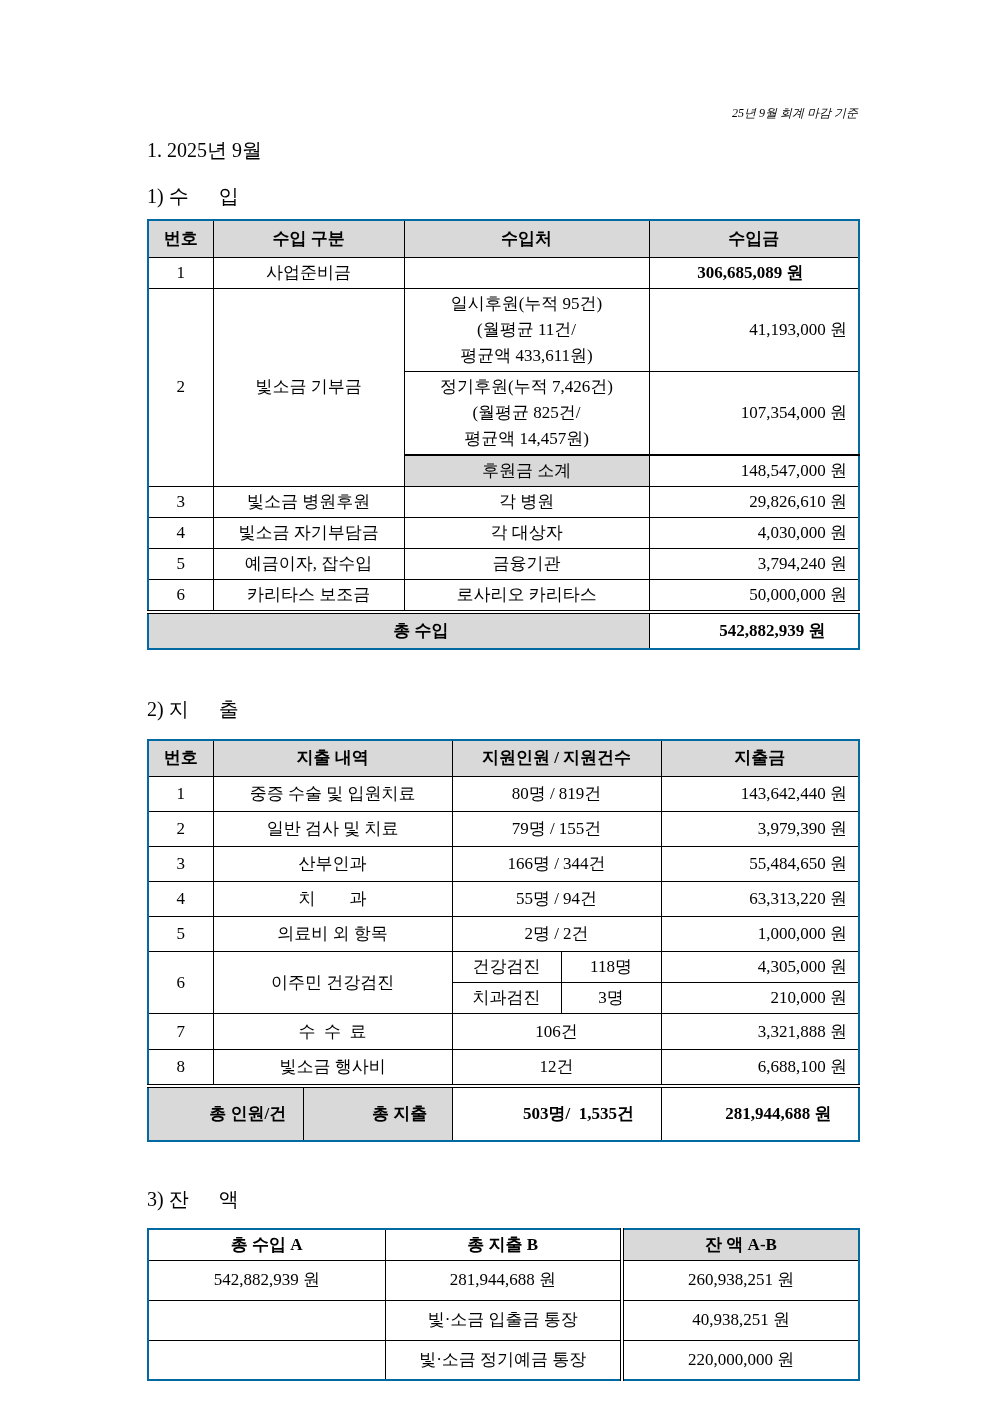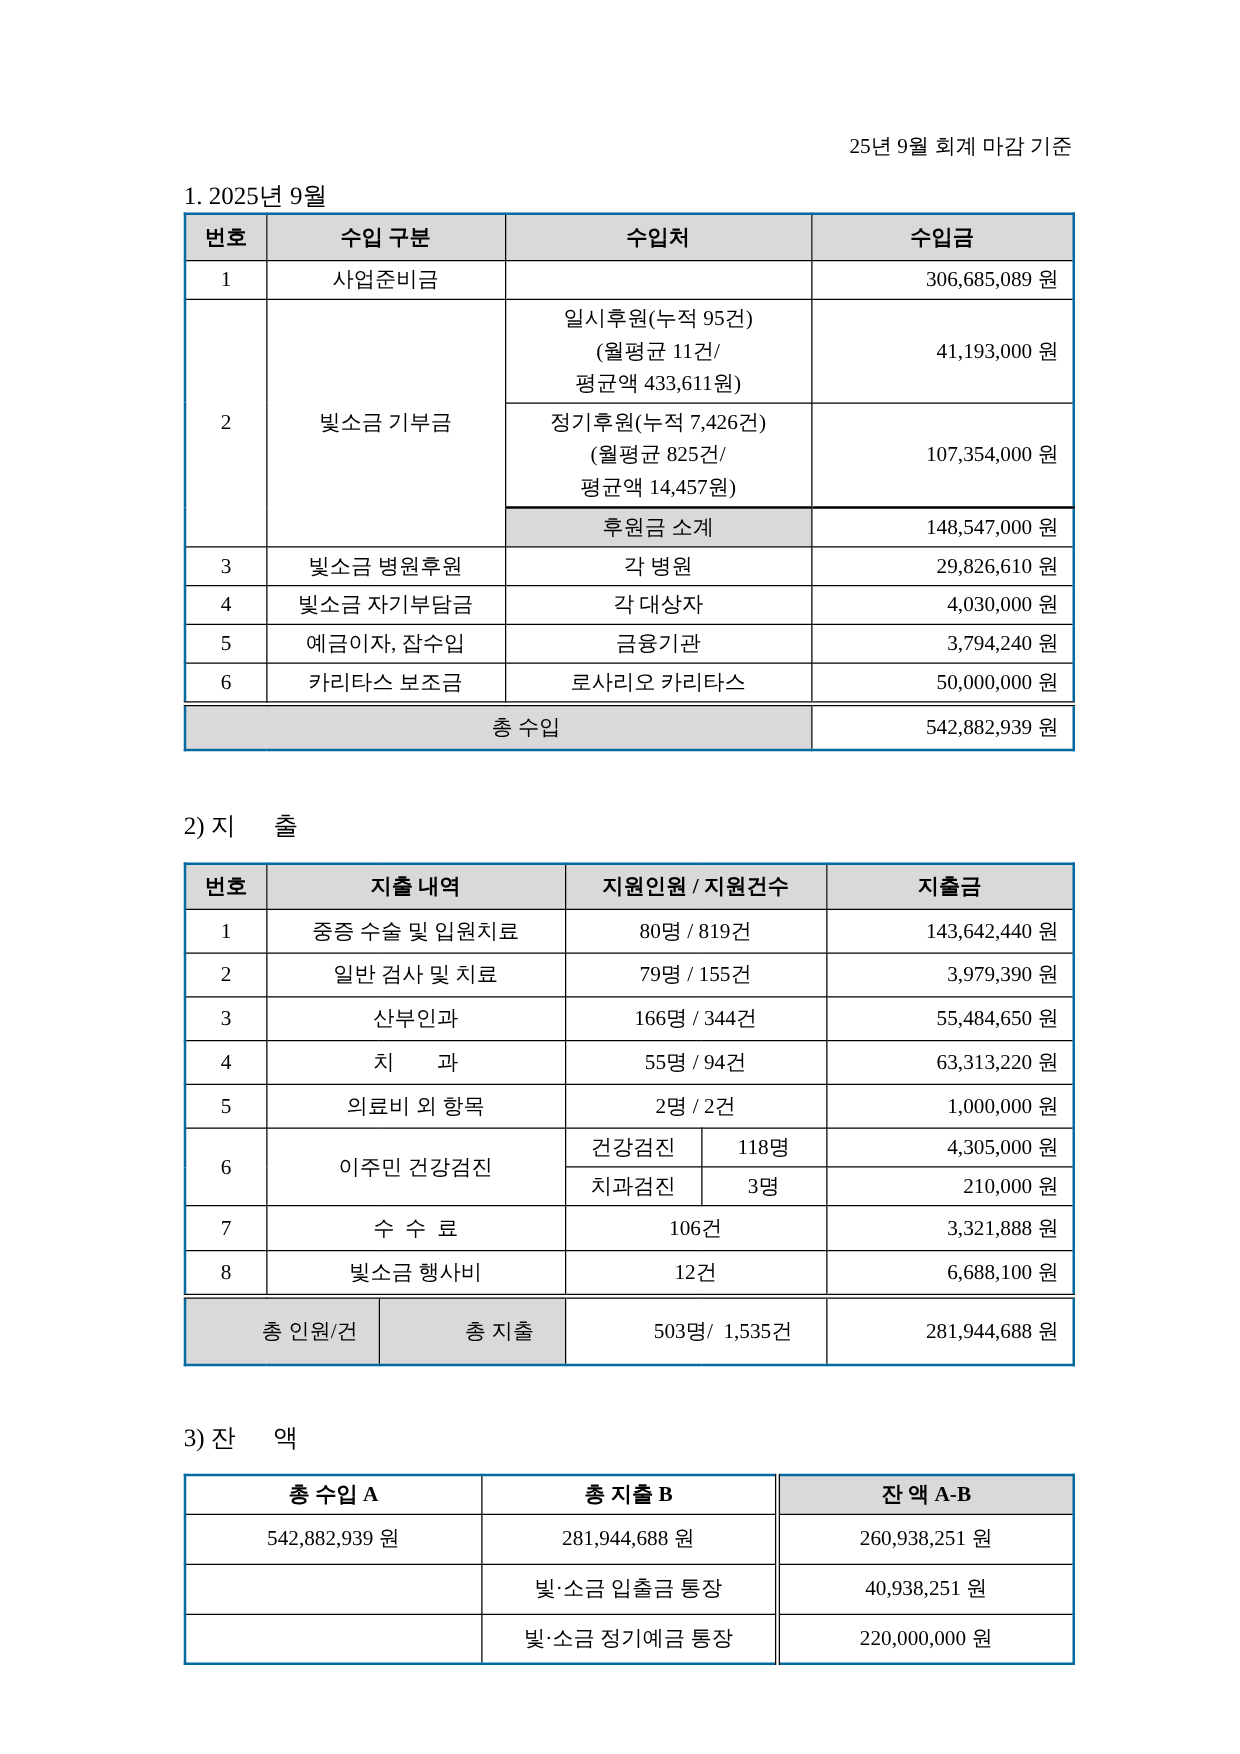--- a/index.html
+++ b/index.html
@@ -8,49 +8,50 @@
     font-family:"Liberation Serif","DejaVu Serif",serif;
     -webkit-font-smoothing:antialiased;
   }
   .page { padding:98px 134px 40px 147px; width:711px; }
 
   .title-row { text-align:center; }
   .doc-title {
     display:inline-block; font-size:27px; font-weight:bold; letter-spacing:1px;
     border-bottom:3px solid #000; padding:0 3px 3px 3px; white-space:pre-wrap;
   }
-  .subtitle { text-align:right; font-size:17px; margin-top:7px; white-space:pre-wrap; }
+  .subtitle { text-align:right; font-size:12px; margin-top:7px; white-space:pre-wrap;font-style:italic; }
   .h1 { font-size:20px; margin-top:15px; white-space:pre-wrap; }
   .h2 { font-size:20px; margin-top:19px; margin-bottom:9px; white-space:pre-wrap; }
   .h2.sp2 { margin-top:46px; margin-bottom:16px; }
   .h2.sp3 { margin-top:44px; margin-bottom:15px; }
 
   table { border-collapse:collapse; table-layout:fixed; width:711px; border:2px solid #0369a1; }
   th,td {
     border:1px solid #000; font-size:17px; text-align:center; vertical-align:middle;
     padding:2px 4px; white-space:pre-wrap; overflow:hidden; line-height:26px;
   }
   th { background:#d9d9d9; font-weight:bold; }
   td { font-weight:normal; }
   .amount { text-align:right; padding-right:11px; }
   .gray { background:#d9d9d9; }
-  .bold { font-weight:normal; }
+  .bold { font-weight:bold;text-align:center; }
   tr.dbl > td { border-top:4px double #000;padding-left:48px; }
   .t3 th.white { background:#ffffff; }
   .t3 .dblv { border-left:4px double #000; }
 </style>
 </head>
 <body>
 
 <div class="page">
 
   <div class="subtitle">25년 9월 회계 마감 기준</div>
 
   <div class="h1">1. 2025년 9월</div>
 
+  <div class="h2">1) 수      입</div>
   <table class="t1">
     <colgroup>
         <col style="width:65px">
         <col style="width:191px">
         <col style="width:245px">
         <col style="width:210px">
       </colgroup>
     <tbody>
         <tr style="height:37px">
       <th>번호</th>

